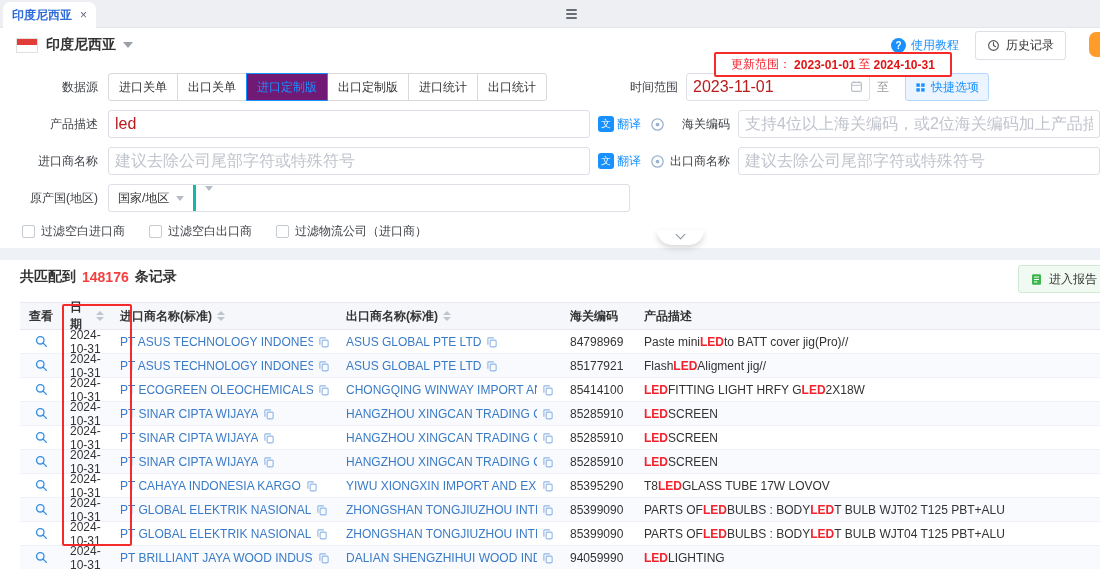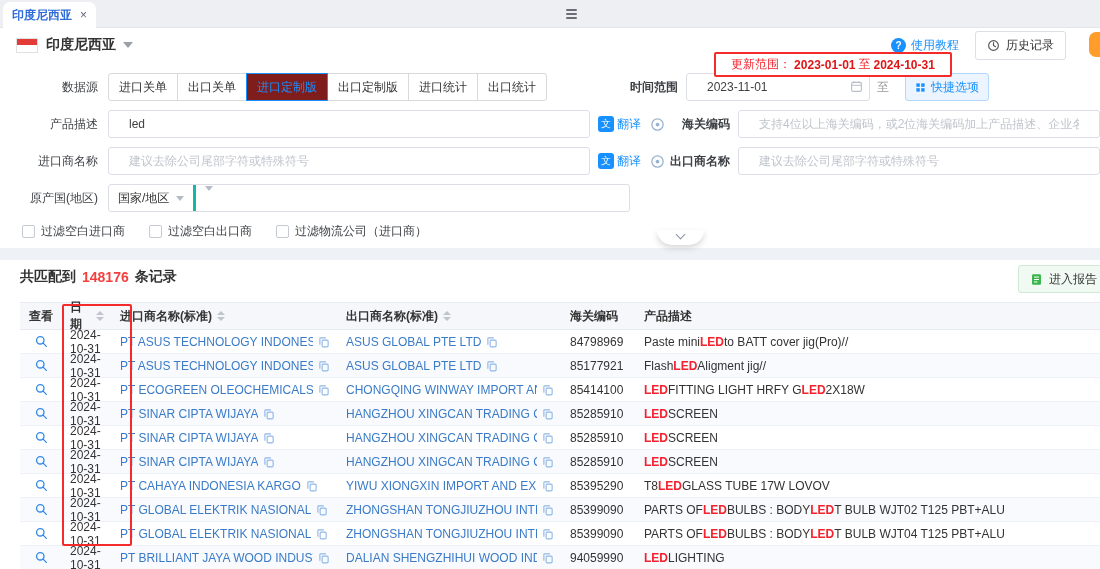--- a/index.html
+++ b/index.html
@@ -32,30 +32,30 @@
   .update-range { position:absolute; left:714px; top:52px; width:238px; height:25px; border:2px solid #f52b2b; border-radius:2px; display:flex; align-items:center; justify-content:center; gap:3px; color:#f5222d; background:#fff; z-index:5; white-space:nowrap; }
   .update-range b { color:#e01515; }
   
   .form-panel { position:absolute; top:62px; left:0; width:1100px; height:186px; background:#fff; padding-top:11px; }
   .frow { position:relative; height:28px; margin-bottom:9px; display:flex; align-items:center; }
   .flabel { width:98px; text-align:right; margin-right:10px; color:#3c3f44; flex:0 0 auto; }
   .ds-tabs { display:flex; }
   .ds-tab { height:28px; line-height:26px; padding:0 10px; border:1px solid #d9d9d9; background:#fff; margin-left:-1px; cursor:pointer; white-space:nowrap; }
   .ds-tab:first-child { border-radius:3px 0 0 3px; margin-left:0; }
   .ds-tab:last-child { border-radius:0 3px 3px 0; }
-  .ds-tab.active { color:#1890ff; border-color:#1890ff; background:#7f1d1d; position:relative; z-index:1;text-align:right; }
-  .inp { height:28px; border:1px solid #dcdfe6; border-radius:3px; padding:0 20px; font-size:12px; color:#404040; width:100%; font-family:inherit; outline:none; background:#fff; }
+  .ds-tab.active { color:#1890ff; border-color:#1890ff; background:#701a75; position:relative; z-index:1;text-align:right; }
+  .inp { height:28px; border:1px solid #dcdfe6; border-radius:3px; padding:0 6px; font-size:16px; color:#b91c1c; width:100%; font-family:inherit; outline:none; background:#fff; }
   .inp::placeholder { color:#c0c4cc; }
   .lfield { width:482px; flex:0 0 auto; }
   .tools { display:flex; align-items:center; margin-left:8px; gap:9px; }
   .trans { display:flex; align-items:center; gap:3px; color:#1890ff; cursor:pointer; }
   .trans-badge { width:16px; height:16px; border-radius:3px; background:#1890ff; color:#fff; font-size:10px; text-align:center; line-height:16px; }
   .circle-ic { display:flex; cursor:pointer; }
   .fright { position:absolute; left:592px; top:0; height:28px; display:flex; align-items:center; }
-  .fright .flabel { width:86px; margin-right:8px;font-weight:bold; }
+  .fright .flabel { width:86px; margin-right:8px; }
   .fright.wide .flabel { width:138px; }
   .rfield { width:362px; }
   .date-box { position:relative; display:inline-block; }
   .date-box .inp { padding-right:26px; }
   .date-box svg { position:absolute; right:7px; top:7px; }
   .d1 { width:184px; } .d2 { width:112px; }
   .dsep { color:#999; margin:0 7px; }
   .quick { display:flex; align-items:center; gap:5px; margin-left:9px; color:#1890ff; background:#ecf5ff; border:1px solid #b3d8ff; border-radius:3px; height:28px; padding:0 9px; cursor:pointer; white-space:nowrap; }
   .origin-wrap { display:flex; align-items:center; width:522px; height:28px; border:1px solid #dcdfe6; border-radius:3px; background:#fff; }
   .origin-select { display:flex; align-items:center; gap:7px; padding:0 9px; height:100%; border-right:3px solid #14b8a6; color:#333; cursor:pointer; white-space:nowrap; }

